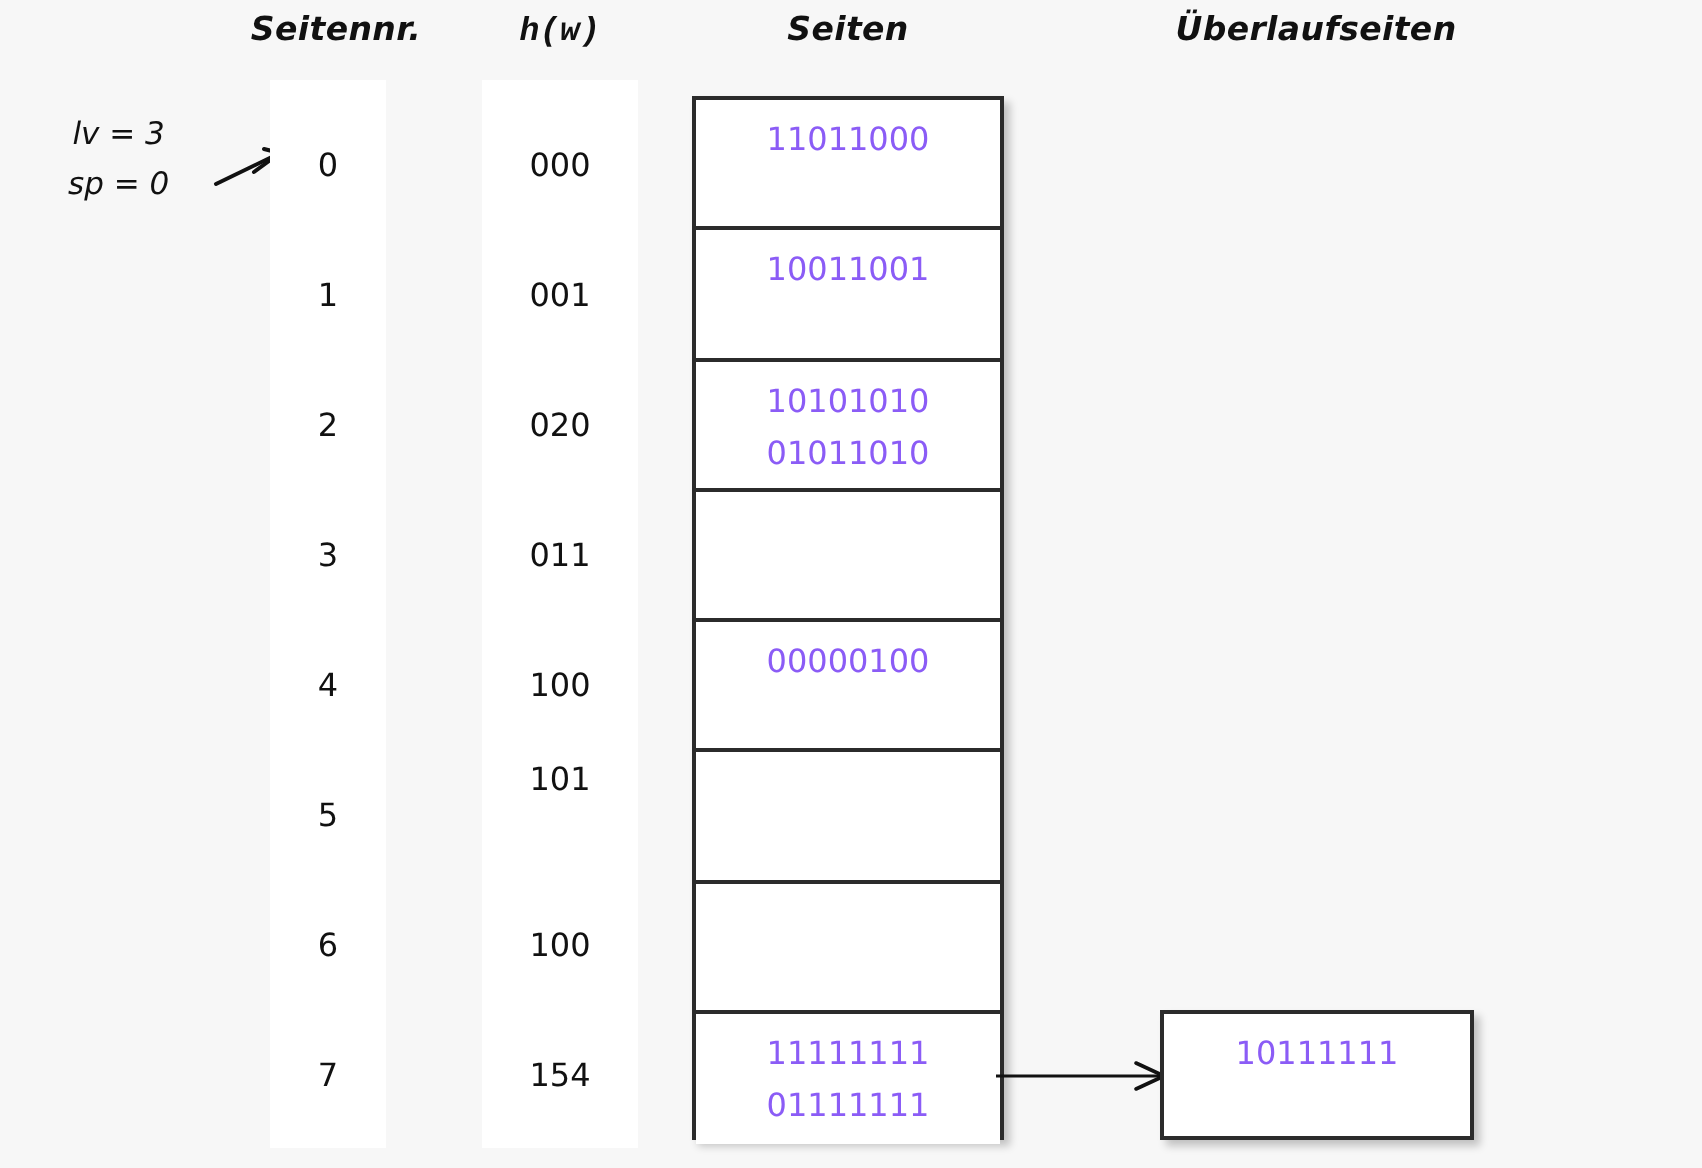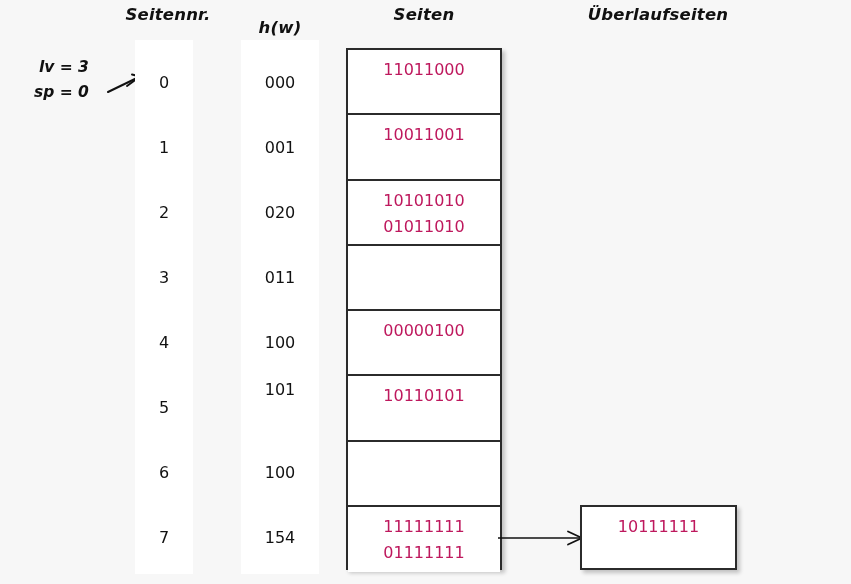--- a/index.html
+++ b/index.html
@@ -25,35 +25,35 @@
     position: absolute;
     font-style: italic;
     font-weight: 600;
     font-size: 16.5px;
     color: #111111;
     text-align: center;
     white-space: nowrap;
     letter-spacing: 0.2px;
   }
   #header-seitennr { left: 108px; top: 5px; width: 120px; }
-  #header-hw       { left: 225px; top: 18px; width: 110px; }
+  #header-hw       { left: 225px; top: 6px; width: 110px; font-family: Liberation Mono, monospace; }
   #header-seiten   { left: 345px; top: 5px; width: 158px; }
   #header-ueberlauf{ left: 560px; top: 5px; width: 196px; }
 
   
   #params {
     position: absolute;
     left: 34px;
     top: 55px;
     font-style: italic;
-    font-weight: 700;
+    font-weight: 400;
     font-size: 15.5px;
     color: #111111;
     line-height: 25px;
-    text-align: right;
+    text-align: center;
     white-space: nowrap;
   }
   #params div { display: block; }
 
   #pointer-arrow {
     position: absolute;
     left: 106px;
     top: 70px;
     width: 42px;
     height: 30px;
@@ -101,21 +101,21 @@
     box-sizing: border-box;
     border-bottom: 2.5px solid #2b2b2b;
     background: #ffffff;
     padding-top: 7px;
   }
   .page-row.last { border-bottom: none; }
   .entry {
     display: block;
     text-align: center;
     font-size: 16px;
-    color: #be185d;
+    color: #8b5cf6;
     line-height: 26px;
     white-space: nowrap;
   }
 
   
   #overflow-page {
     position: absolute;
     left: 580px;
     top: 505px;
     width: 157px;
@@ -192,21 +192,20 @@
     </div>
     <div class="page-row" style="top:195.75px">
       <span class="entry"></span>
       <span class="entry"></span>
     </div>
     <div class="page-row" style="top:261px">
       <span class="entry">00000100</span>
       <span class="entry"></span>
     </div>
     <div class="page-row" style="top:326.25px">
-      <span class="entry">10110101</span>
     </div>
     <div class="page-row" style="top:391.5px">
       <span class="entry"></span>
       <span class="entry"></span>
     </div>
     <div class="page-row last" style="top:456.75px">
       <span class="entry">11111111</span>
       <span class="entry">01111111</span>
     </div>
   </div>

